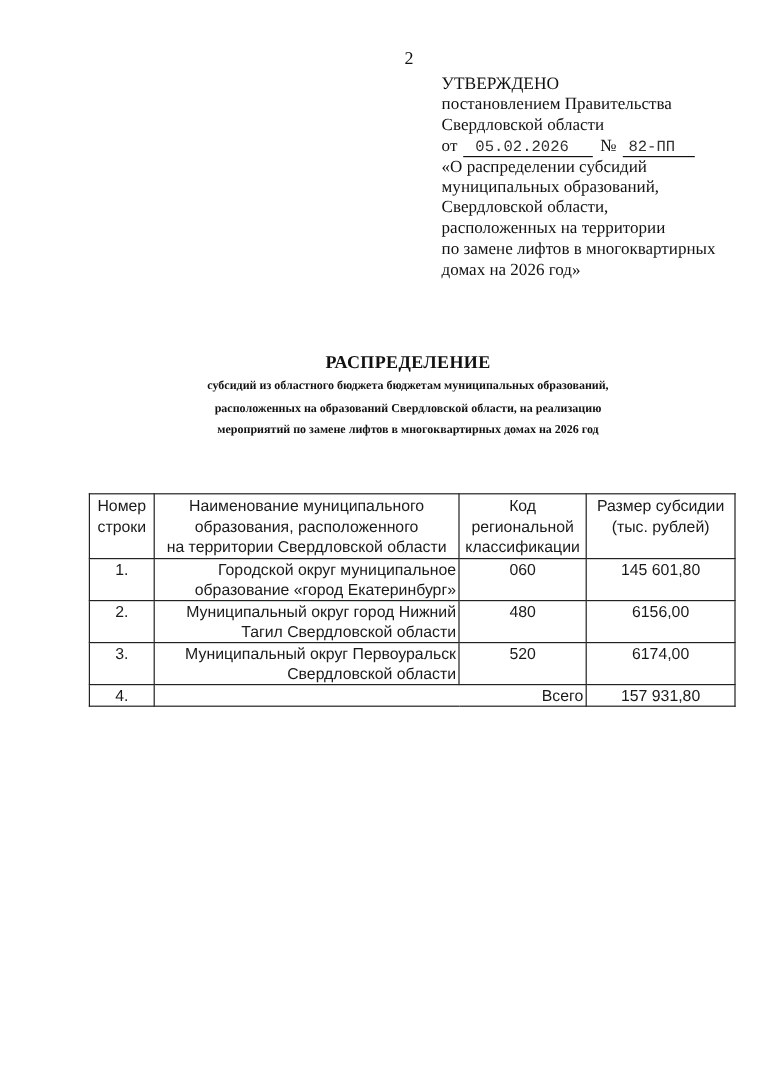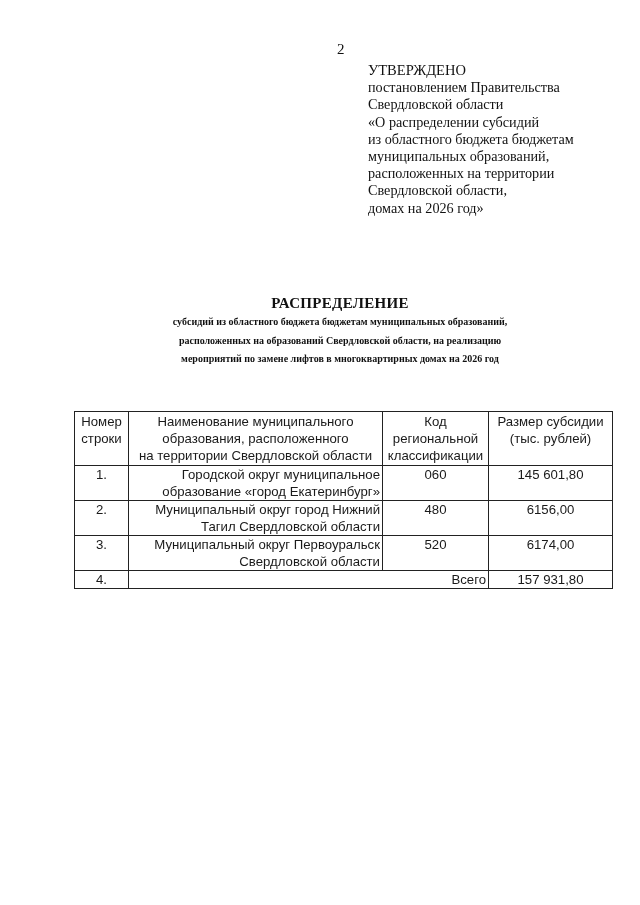--- a/index.html
+++ b/index.html
@@ -54,25 +54,31 @@
   </style>
 </head>
 <body>
 
 <div class="page-number">2</div>
 
 <div class="approval">
   <div class="line stamp">УТВЕРЖДЕНО</div>
   <div class="line">постановлением Правительства</div>
   <div class="line">Свердловской области</div>
+  <div class="line date-line">
+    <span>от</span>
+    <span class="filled date">05.02.2026</span>
+    <span>№</span>
+    <span class="filled num">82-ПП</span>
+  </div>
   <div class="line">«О распределении субсидий</div>
-  <div class="line">из областного бюджета бюджетам</div>
   <div class="line">муниципальных образований,</div>
+  <div class="line">Свердловской области,</div>
   <div class="line">расположенных на территории</div>
-  <div class="line">Свердловской области,</div>
+  <div class="line">по замене лифтов в многоквартирных</div>
   <div class="line">домах на 2026 год»</div>
 </div>
 
 <div class="title-block">
   <div class="heading">РАСПРЕДЕЛЕНИЕ</div>
   <div class="subtitle">субсидий из областного бюджета бюджетам муниципальных образований,</div>
   <div class="subtitle">расположенных на образований Свердловской области, на реализацию</div>
   <div class="subtitle">мероприятий по замене лифтов в многоквартирных домах на 2026 год</div>
 </div>
 

